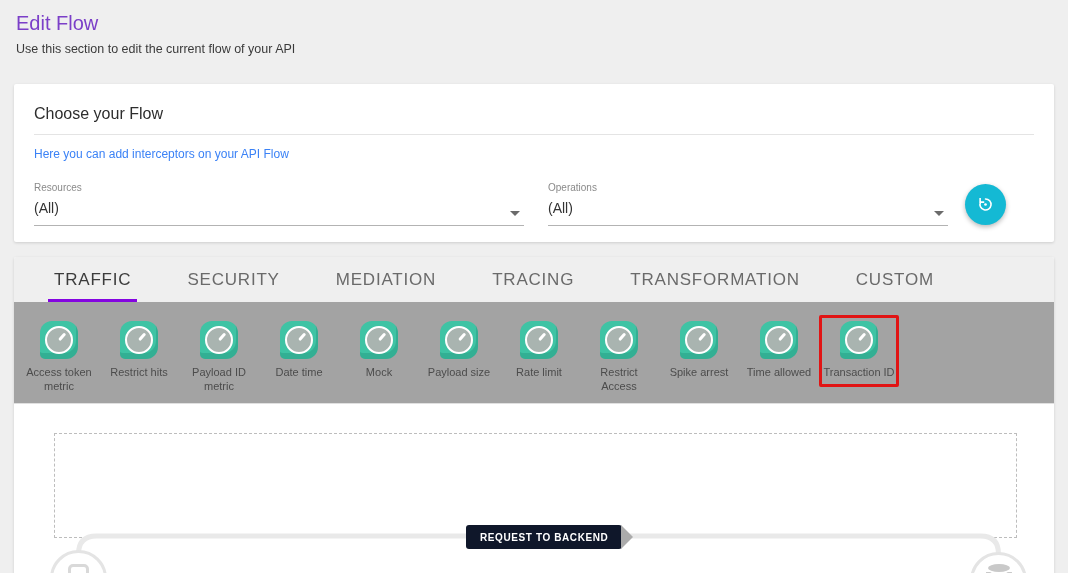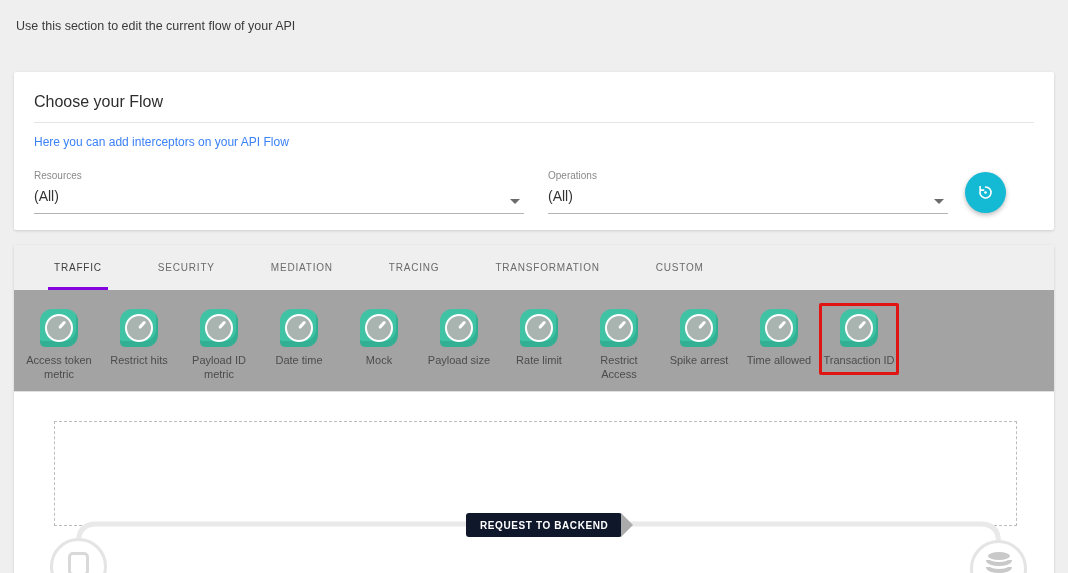--- a/index.html
+++ b/index.html
@@ -23,21 +23,21 @@
     margin-top: 7px; padding-left: 2px;
   }
 
   
   .card {
     background: #fff;
     border-radius: 2px;
     box-shadow: 0 1px 3px rgba(0,0,0,.14);
   }
   .flow-card {
-    margin-top: 39px;
+    margin-top: 28px;
     height: 158px;
     padding: 21px 20px 0;
   }
   .flow-card h2 { font-size: 16px; font-weight: 400; color: #2d2d2d; }
   .card-divider { border: none; border-top: 1px solid #e4e4e4; margin-top: 11px; }
   .card-hint { font-size: 12px; color: #3b82f6; margin-top: 12px; }
 
   .selects-row { display: flex; align-items: flex-start; margin-top: 21px; }
   .select-field { cursor: pointer; }
   .select-field.resources  { width: 490px; }
@@ -67,21 +67,21 @@
   .studio-card { margin-top: 15px; height: 332px; overflow: hidden; padding: 0; }
 
   .tab-bar {
     height: 45px; background: #efefef;
     display: flex; align-items: stretch; padding-left: 12px;
   }
   .tab {
     position: relative;
     display: flex; align-items: center;
     margin: 0 22px; padding: 0 6px;
-    font-size: 10px; letter-spacing: .8px;
+    font-size: 17px; letter-spacing: .8px;
     color: #6a6a6a; cursor: pointer; white-space: nowrap;
   }
   .tab.active { color: #3c3c3c; }
   .tab.active::after {
     content: ""; position: absolute; left: 0; right: 0; bottom: 0;
     height: 3px; background: var(--ink_purple, #8405e0);
   }
 
   
   .palette {
@@ -150,20 +150,21 @@
     width: 21px; height: 24px; margin-top: 11px;
     border: 3px solid #d9d9d9; border-radius: 5px;
   }
   .db-icon { margin-top: 8px; }
 </style>
 </head>
 <body>
 
 <div class="page">
 
+  <div class="page-title">Edit Flow</div>
   <div class="page-subtitle">Use this section to edit the current flow of your API</div>
 
   <div class="card flow-card">
     <h2>Choose your Flow</h2>
     <hr class="card-divider">
     <div class="card-hint">Here you can add interceptors on your API Flow</div>
 
     <div class="selects-row">
       <div class="select-field resources">
         <div class="select-label">Resources</div>

